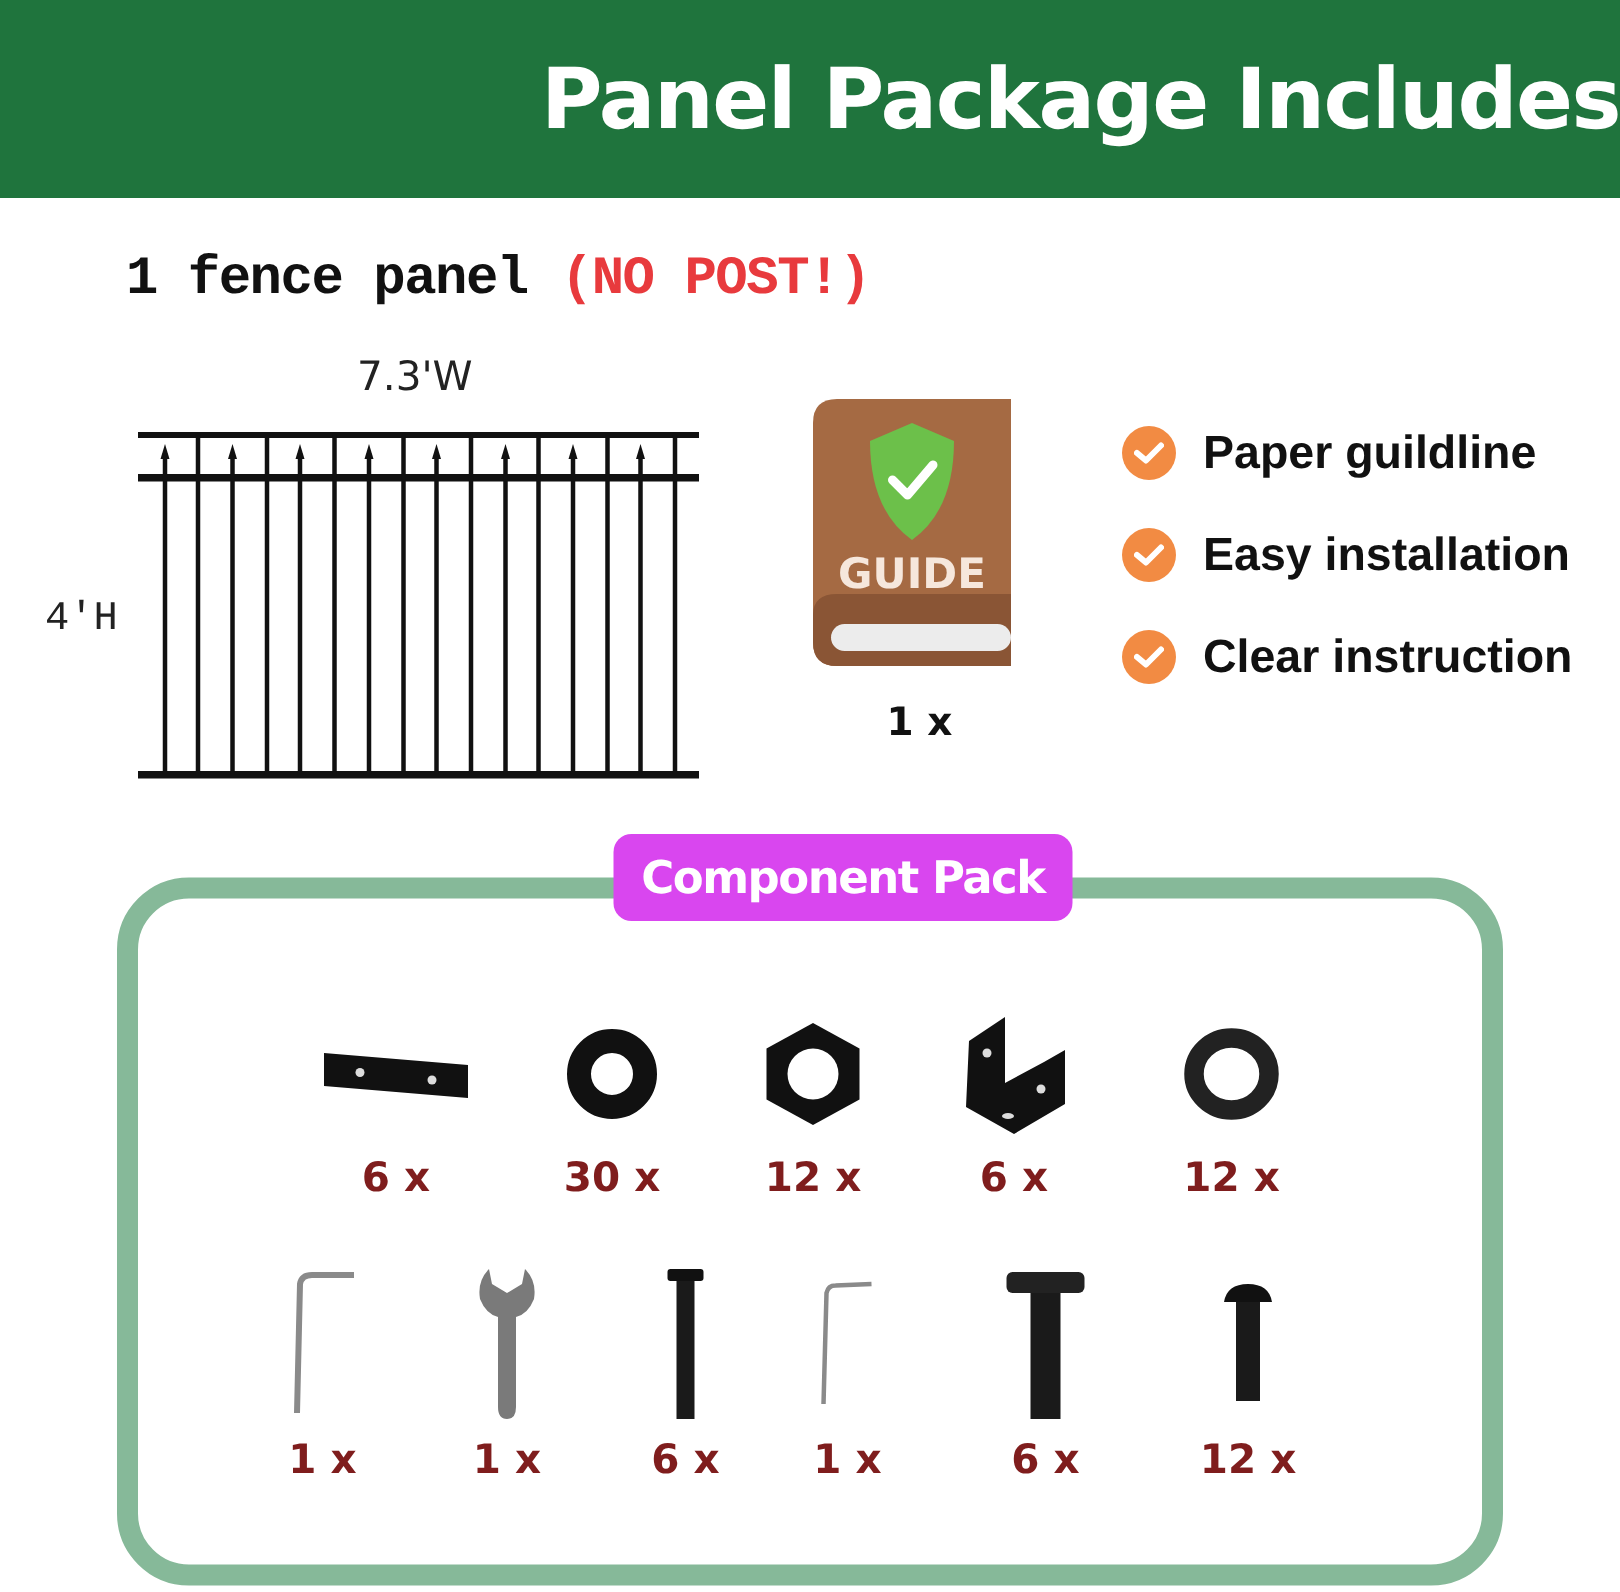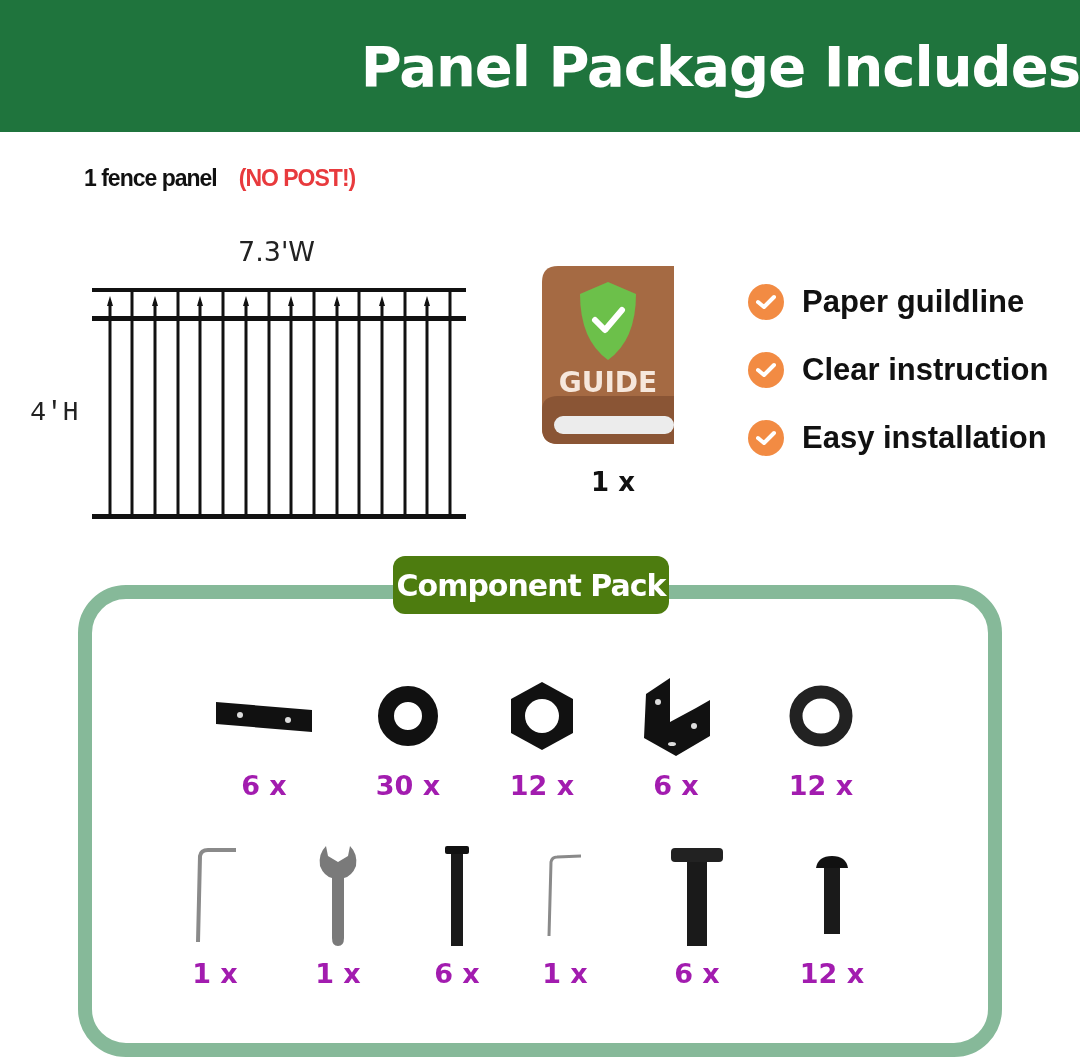--- a/index.html
+++ b/index.html
@@ -1,35 +1,35 @@
 <!DOCTYPE html>
 <html><head>
 <meta charset="utf-8">
 <style>
   html, body { margin:0; padding:0; }
   body { width:1080px; height:1061px; background:#ffffff; position:relative; overflow:hidden; font-family:"Liberation Sans", sans-serif; }
   .banner { position:absolute; left:0; top:0; width:1080px; height:132px; background:#1f743d; display:flex; align-items:center; justify-content:flex-end; }
   .banner h1 { margin:0; color:#fff; font-family:"DejaVu Sans", sans-serif; font-weight:bold; font-size:56px; letter-spacing:-1px; }
-  .panel-title { position:absolute; left:84px; top:165px; font-family:Liberation Sans, sans-serif; font-weight:bold; font-size:23px; color:#111; letter-spacing:-1px; white-space:nowrap; }
+  .panel-title { position:absolute; left:84px; top:165px; font-family:Liberation Mono, monospace; font-weight:bold; font-size:36px; color:#111; letter-spacing:-1px; white-space:nowrap; }
   .panel-title .warn { color:#e83a3d; margin-left:22px; }
   .dim-w { position:absolute; left:238px; top:236px; font-size:27px; color:#222; font-family:"DejaVu Sans", sans-serif; }
   .dim-h { position:absolute; left:30px; top:398px; font-size:27px; color:#222; font-family:Liberation Mono, monospace; }
   .fence { position:absolute; left:90px; top:284px; }
   .guide { position:absolute; left:540px; top:264px; }
   .guide-qty { position:absolute; left:591px; top:467px; font-family:"DejaVu Sans", sans-serif; font-weight:bold; font-size:26px; color:#111; }
   .features { position:absolute; left:748px; top:268px; }
   .feature { display:flex; align-items:center; height:68px; }
   .feature .chk { width:36px; height:36px; border-radius:50%; background:#f28b43; display:flex; align-items:center; justify-content:center; margin-right:18px; }
   .feature .lbl { font-family:"Liberation Sans", sans-serif; font-weight:bold; font-size:31px; color:#111; }
   .pack-box { position:absolute; left:78px; top:585px; width:924px; height:472px; box-sizing:border-box; border:14px solid #86b999; border-radius:48px; }
-  .pack-tag { position:absolute; left:393px; top:556px; width:276px; height:58px; background:#4d7c0f; border-radius:12px; display:flex; align-items:center; justify-content:center; }
+  .pack-tag { position:absolute; left:409px; top:556px; width:306px; height:58px; background:#d946ef; border-radius:12px; display:flex; align-items:center; justify-content:center; }
   .pack-tag span { color:#fff; font-family:"DejaVu Sans", sans-serif; font-weight:bold; font-size:30px; letter-spacing:-1px; }
   .item { position:absolute; display:flex; flex-direction:column; align-items:center; width:140px; }
   .item .img { height:96px; display:flex; align-items:center; justify-content:center; }
-  .item .qty { margin-top:6px; font-family:"DejaVu Sans", sans-serif; font-weight:bold; font-size:27px; color:#a21caf; white-space:nowrap; }
+  .item .qty { margin-top:6px; font-family:"DejaVu Sans", sans-serif; font-weight:bold; font-size:27px; color:#7f1d1d; white-space:nowrap; }
 </style>
 </head>
 <body>
 
 <div class="banner">
   <h1>Panel Package Includes</h1>
 </div>
 
 <div class="panel-title">
   <span>1 fence panel</span><span class="warn">(NO POST!)</span>
@@ -92,29 +92,29 @@
         </svg>
       </span>
     <span class="lbl">Paper guildline</span>
   </div>
   <div class="feature">
     <span class="chk">
         <svg width="20" height="16" viewBox="0 0 20 16">
           <polyline points="2,8 8,13 18,3" fill="none" stroke="#fff" stroke-width="4" stroke-linecap="round" stroke-linejoin="round"></polyline>
         </svg>
       </span>
-    <span class="lbl">Clear instruction</span>
+    <span class="lbl">Easy installation</span>
   </div>
   <div class="feature">
     <span class="chk">
         <svg width="20" height="16" viewBox="0 0 20 16">
           <polyline points="2,8 8,13 18,3" fill="none" stroke="#fff" stroke-width="4" stroke-linecap="round" stroke-linejoin="round"></polyline>
         </svg>
       </span>
-    <span class="lbl">Easy installation</span>
+    <span class="lbl">Clear instruction</span>
   </div>
 </div>
 
 <div class="pack-box"></div>
 <div class="pack-tag">
   <span>Component Pack</span>
 </div>
 
 <div class="item" style="left:194px; top:668px;">
   <div class="img">

